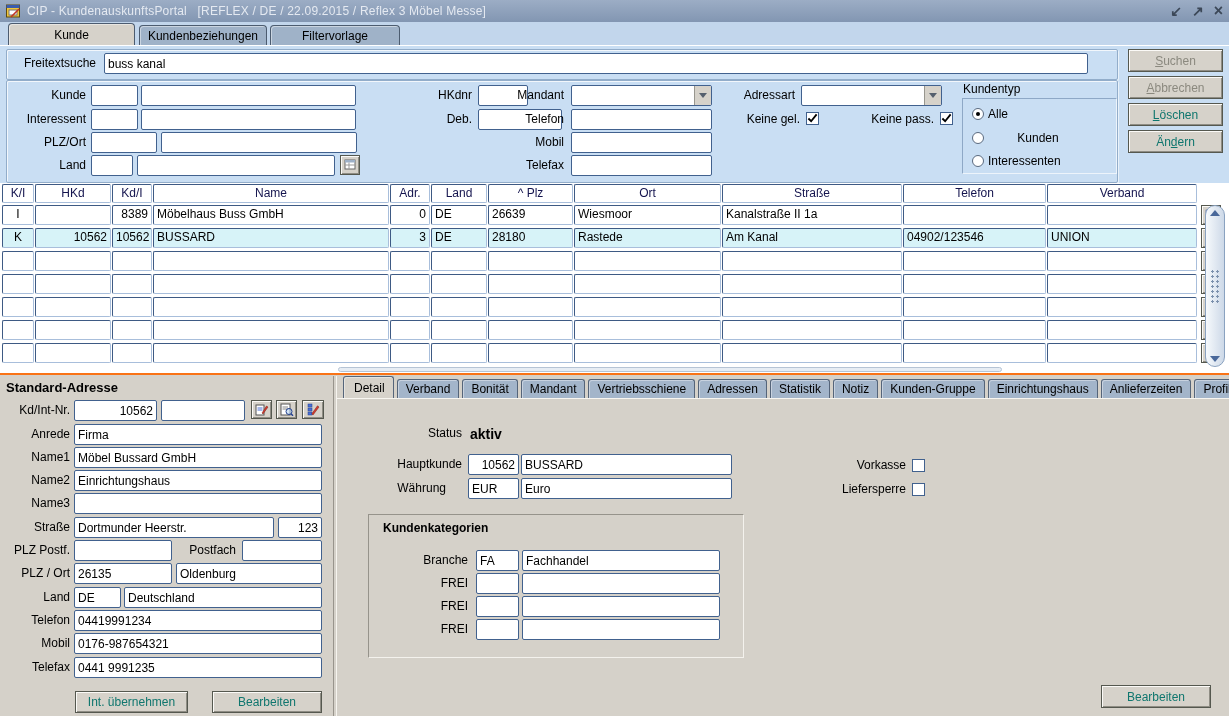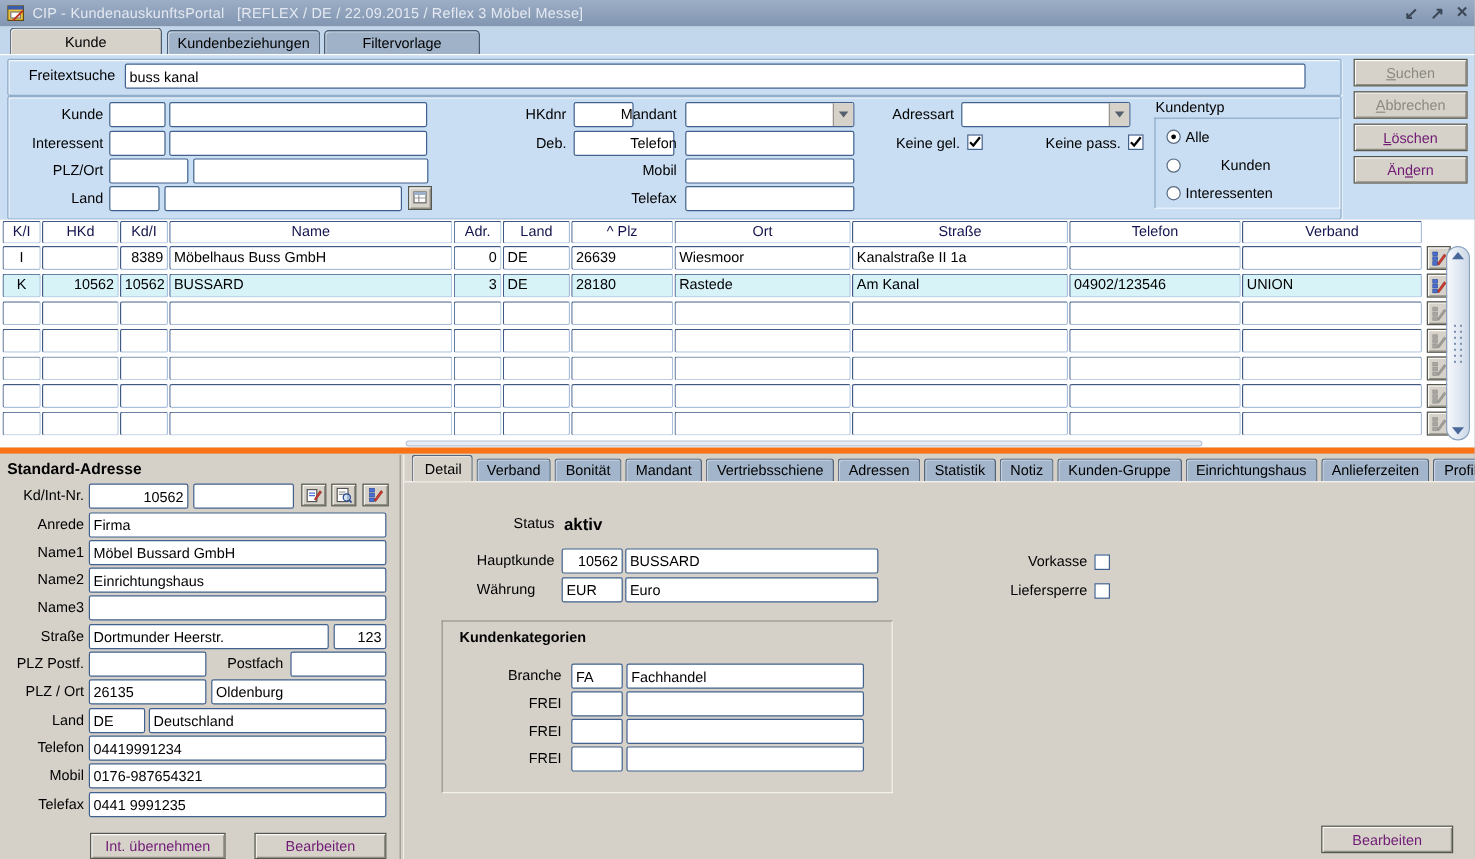--- a/index.html
+++ b/index.html
@@ -34,51 +34,51 @@
   .arrow-btn{position:absolute;right:0;top:0;bottom:0;width:16px;background:#d6d2ca;
     border-left:1px solid #98968e;display:flex;align-items:center;justify-content:center;}
   .tri-down{width:0;height:0;border-left:4px solid transparent;border-right:4px solid transparent;border-top:5px solid #55606e;}
   .cb{position:absolute;width:13px;height:13px;background:#fff;border:1px solid #41618e;box-sizing:border-box;}
   .radio{position:absolute;width:12px;height:12px;border-radius:50%;background:#fff;border:1px solid #5a6a80;box-sizing:border-box;}
   .radio.sel::after{content:"";position:absolute;left:3px;top:3px;width:4px;height:4px;border-radius:50%;background:#000;}
   .groupbox{position:absolute;border:1px solid;border-color:#8ea8c6 #edf4fb #edf4fb #8ea8c6;}
 
   
   .btn{position:absolute;background:#d6d2ca;border:1px solid #55584f;
-    box-shadow:inset 1px 1px 0 #fbfaf7,inset -1px -1px 0 #8f8d84;color:#701a75;text-align:center;
+    box-shadow:inset 1px 1px 0 #fbfaf7,inset -1px -1px 0 #8f8d84;color:#0f766e;text-align:center;
     font:12px "Liberation Sans",sans-serif;cursor:default;display:flex;align-items:center;justify-content:center;box-sizing:border-box;}
   .btn.disabled{color:#8b897f;}
   .u{text-decoration:underline;}
   .icon-btn{background:#d6d2ca;border:1px solid #55584f;
     box-shadow:inset 1px 1px 0 #fbfaf7,inset -1px -1px 0 #8f8d84;
     display:flex;align-items:center;justify-content:center;box-sizing:border-box;}
 
   
   .grid-area{position:absolute;top:183px;left:0;width:100%;height:190px;background:#fff;}
   .grow{position:absolute;left:2px;display:flex;}
   .gcell{height:20px;line-height:17px;background:#fff;border:1px solid;border-color:#3e5a84 #a8bedb #a8bedb #3e5a84;
     border-radius:2px;margin-right:1px;padding:0 3px;box-sizing:border-box;overflow:hidden;white-space:nowrap;}
   .ghead .gcell{height:19px;line-height:16px;text-align:center;color:#14144e;}
   .sel .gcell{background:#d7f3f8;}
   .ctr{text-align:center}.rt{text-align:right}
-  .w0{width:32px}.w1{width:64px}.w2{width:40px}.w3{width:236px}.w4{width:40px}.w5{width:56px}
+  .w0{width:32px}.w1{width:76px}.w2{width:40px}.w3{width:236px}.w4{width:40px}.w5{width:56px}
   .w6{width:85px}.w7{width:147px}.w8{width:180px}.w9{width:143px}.w10{width:150px}
   .row-icon{width:20px;height:20px;margin-left:3px;}
   .dim svg{filter:grayscale(1) opacity(.45);}
   .vscroll{position:absolute;left:1205px;top:205px;width:20px;height:162px;border:1px solid #8aa2c0;border-radius:10px;
     background:linear-gradient(90deg,#f6f9fc,#cdd9e8);display:flex;flex-direction:column;align-items:center;
     justify-content:space-between;padding:4px 0;box-sizing:border-box;}
   .tri-up{width:0;height:0;border-left:5px solid transparent;border-right:5px solid transparent;border-bottom:6px solid #49689a;}
   .tri-dn{width:0;height:0;border-left:5px solid transparent;border-right:5px solid transparent;border-top:6px solid #49689a;}
   .grip-dots{width:10px;height:34px;background-image:radial-gradient(#7b90ad 1px,transparent 1.3px);background-size:5px 5px;}
   .hscroll{position:absolute;left:338px;top:367px;width:664px;height:5px;background:#e7edf4;border:1px solid #b6c4d5;border-radius:3px;box-sizing:border-box;}
 
   
   .bottom{position:absolute;top:373px;left:0;width:100%;height:343px;background:#d5d1c9;
-    border-top:5px solid #f97316;box-sizing:border-box;}
+    border-top:2px solid #f97316;box-sizing:border-box;}
   .section-title{position:absolute;font-weight:bold;font-size:13px;}
   .divider{position:absolute;left:333px;top:374px;width:2px;height:342px;border-left:1px solid #98948c;border-right:1px solid #f6f4ef;}
   .dtabs{position:absolute;left:337px;top:374px;right:2px;height:22px;display:flex;align-items:flex-end;
     padding-left:6px;gap:3px;box-sizing:border-box;}
   .dtab{height:19px;line-height:19px;padding:0 8px;background:#a3b5ca;border:1px solid #55657a;border-bottom:none;
     border-radius:3px 3px 0 0;box-shadow:inset 1px 1px 0 rgba(255,255,255,.4);white-space:nowrap;box-sizing:border-box;}
   .dtab.active{background:#d6d2ca;height:22px;line-height:22px;z-index:2;padding-left:10px;}
   .dcontent{position:absolute;left:337px;top:396px;right:0;bottom:0;background:#d5d1c9;border-top:1px solid #f8f6f1;}
   .kk-box{position:absolute;border:1px solid;border-color:#96938b #f4f2ed #f4f2ed #96938b;}
   .status-val{position:absolute;font-weight:bold;font-size:14px;}

